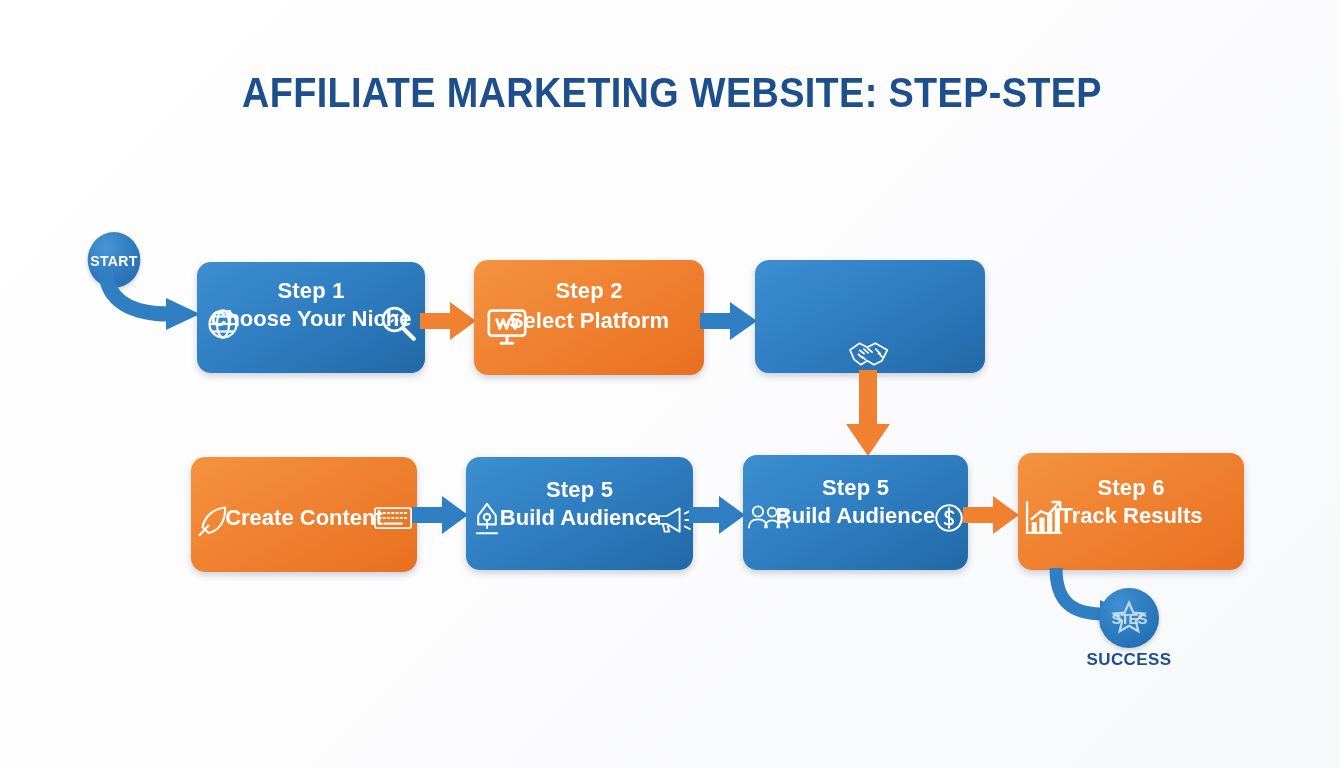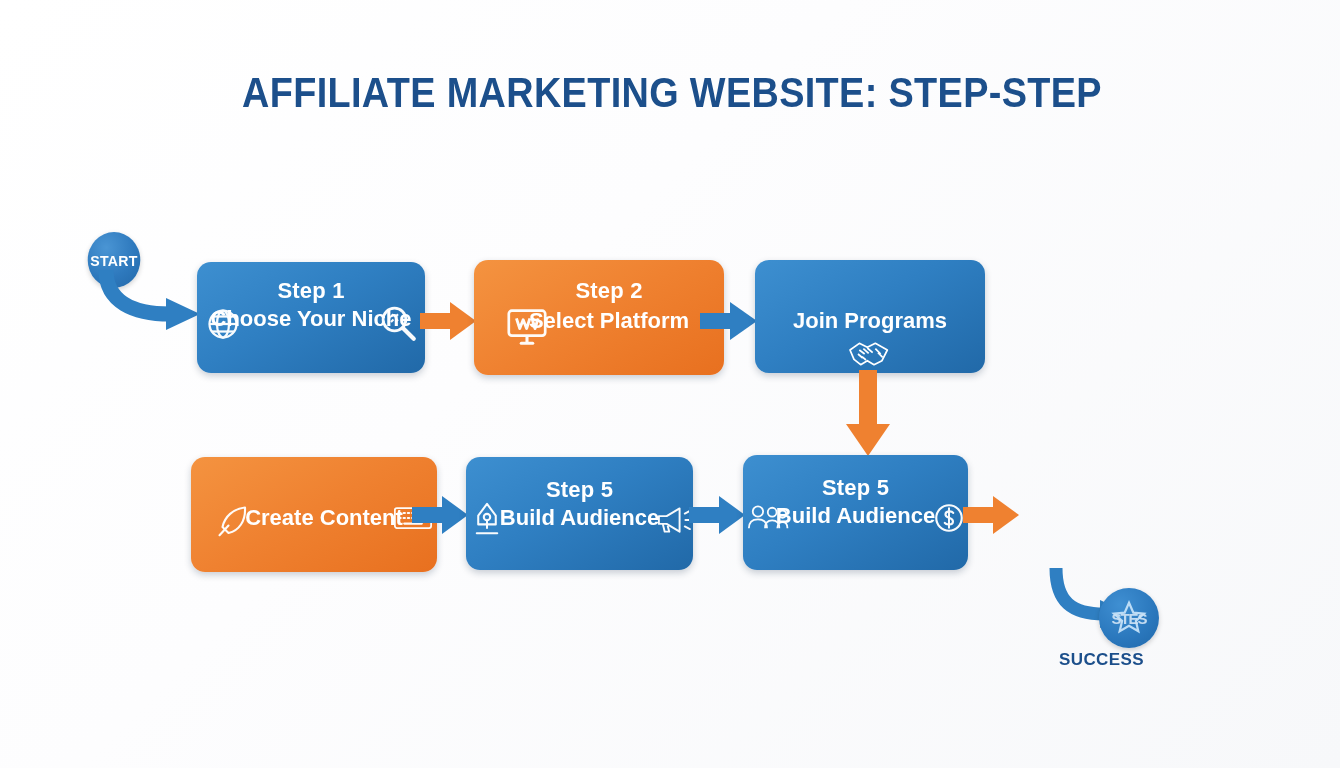--- a/index.html
+++ b/index.html
@@ -81,40 +81,39 @@
     font-weight: bold;
     color: #cfe3f5;
     letter-spacing: -1px;
     opacity: 0.92;
   }
   #success-label {
     position: absolute;
     left: 1059px;
     top: 650px;
     width: 140px;
-    text-align: left;
+    text-align: center;
     font-size: 17px;
     font-weight: bold;
     color: #1c4f8b;
     letter-spacing: 0.4px;
   }
 
   
   .step-box {
     position: absolute;
     border-radius: 14px;
     box-shadow: 0 3px 7px rgba(20,40,70,0.22);
     overflow: hidden;
   }
   .step-box.blue {
     background: linear-gradient(150deg, #3d8fd0 0%, #2f7fc2 45%, #2169a8 100%);
   }
   .step-box.orange {
     background: linear-gradient(150deg, #f49340 0%, #ef8130 48%, #e8701f 100%);
-    padding-left: 20px;
   }
   .step-inner {
     position: relative;
     width: 100%;
     height: 100%;
   }
   .step-title {
     position: absolute;
     left: 0;
     width: 100%;
@@ -255,21 +254,20 @@
     </div>
   </div>
 
   <svg id="arrow-s2-s3" class="connector" width="60" height="46" viewBox="0 0 60 46">
     <rect x="0" y="15" width="34" height="16" fill="#2f7fc2"></rect>
     <polygon points="30,4 57,23 30,42" fill="#2f7fc2"></polygon>
   </svg>
 
   <div id="box-step3" class="step-box blue">
     <div class="step-inner">
-      <div class="step-label">Join Programs</div>
       <span class="icon-c">
         <svg width="48" height="32" viewBox="0 0 36 24" fill="none" stroke="#ffffff" stroke-width="1.3" stroke-linejoin="round">
           <path d="M3 9 L10 4 L16 7 L22 4 L31 9 L27 17 L21 20 L16 17 L11 20 L6 16 Z"></path>
           <path d="M10 9 L14 12 M13 8 L17 11.5 M16 7.5 L20 11 M9 12 L12.5 15 M12 14 L15 16.5"></path>
           <path d="M22 8 L26 12 M24 11 L27.5 14.5"></path>
         </svg>
       </span>
     </div>
   </div>
 
@@ -366,20 +364,37 @@
         </svg>
       </span>
     </div>
   </div>
 
   <svg id="arrow-s5b-s6" class="connector" width="58" height="46" viewBox="0 0 58 46">
     <rect x="0" y="15" width="34" height="16" fill="#ef8130"></rect>
     <polygon points="30,4 56,23 30,42" fill="#ef8130"></polygon>
   </svg>
 
+  <div id="box-step6" class="step-box orange">
+    <div class="step-inner">
+      <div class="step-title">Step 6</div>
+      <div class="step-label">Track Results</div>
+      <span class="icon-l">
+        <svg width="44" height="40" viewBox="0 0 28 26" fill="none" stroke="#ffffff" stroke-width="1.5">
+          <polyline points="3,2 3,22 25,22" stroke-linecap="round"></polyline>
+          <rect x="6" y="15" width="3.4" height="7" fill="#ffffff" stroke="none"></rect>
+          <rect x="11" y="12" width="3.4" height="10" fill="#ffffff" stroke="none"></rect>
+          <rect x="16" y="9" width="3.4" height="13" fill="#ffffff" stroke="none"></rect>
+          <rect x="21" y="6" width="3.4" height="16" fill="#ffffff" stroke="none"></rect>
+          <polyline points="6,13 12,8 17,10 24,2" stroke-width="1.6" stroke-linecap="round" stroke-linejoin="round"></polyline>
+          <polyline points="19.5,2 24.5,2 24.5,6.6" stroke-width="1.6" stroke-linecap="round" stroke-linejoin="round"></polyline>
+        </svg>
+      </span>
+    </div>
+  </div>
 
   <svg id="arrow-s6-success" class="connector" width="110" height="80" viewBox="0 0 110 80">
     <path d="M10,2 C10,36 26,48 58,48" stroke="#2f7fc2" stroke-width="13" fill="none"></path>
     <polygon points="54,34 84,48 54,62" fill="#2f7fc2"></polygon>
   </svg>
 
   <div id="success-circle" class="circle">
     <div class="star-wrap">
       <svg width="36" height="36" viewBox="0 0 24 24" fill="none" stroke="#bcdcf6" stroke-width="1.5">
         <polygon points="12,2.5 14.9,9.1 22,9.8 16.6,14.6 18.2,21.5 12,17.9 5.8,21.5 7.4,14.6 2,9.8 9.1,9.1"></polygon>

